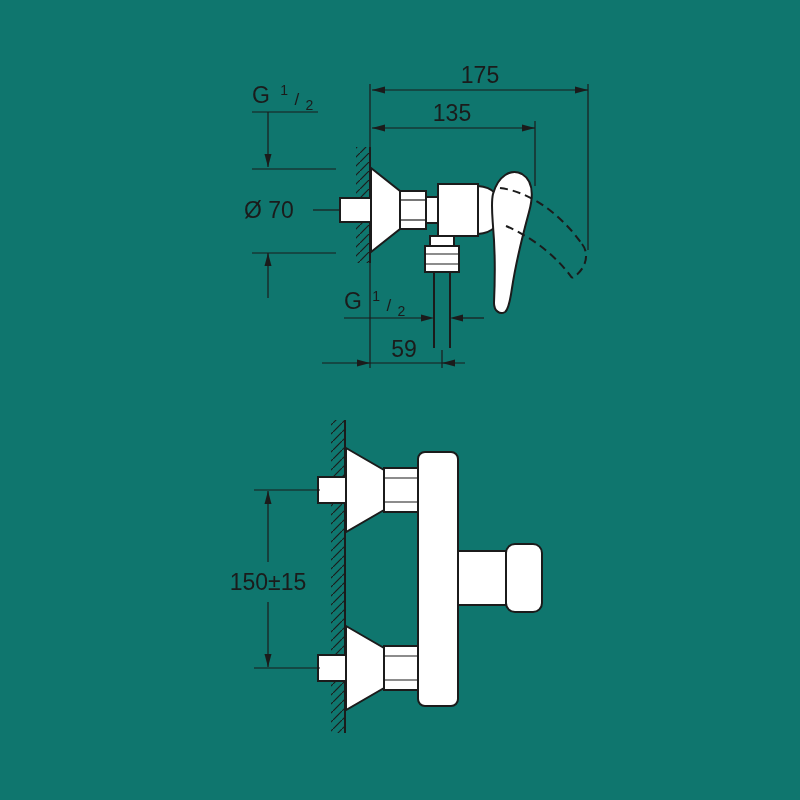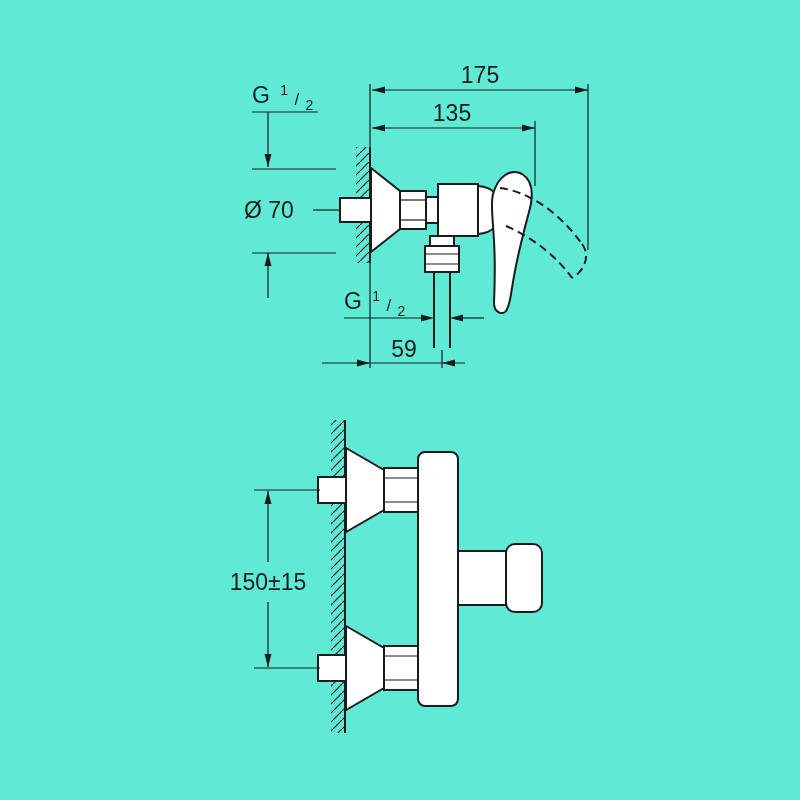--- a/index.html
+++ b/index.html
@@ -4,21 +4,21 @@
 <style>
   html, body {
     margin: 0;
     padding: 0;
     background: #ffffff;
   }
   .canvas {
     position: relative;
     width: 800px;
     height: 800px;
-    background: #5eead4;
+    background: #0f766e;
     overflow: hidden;
   }
   svg text {
     font-family: "Liberation Sans", "DejaVu Sans", sans-serif;
     fill: #1b1b1b;
   }
   .dim { font-size: 23px; }
   .frac-small { font-size: 14px; }
   .frac-sep { font-size: 17px; }
   .s2  { stroke: #1b1b1b; stroke-width: 2; fill: none; }

